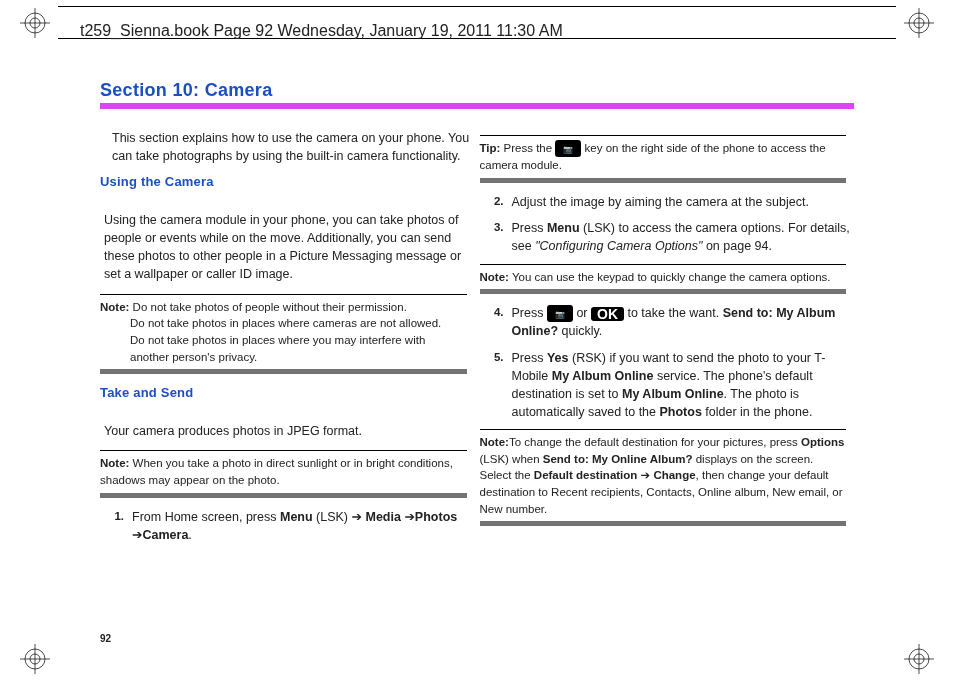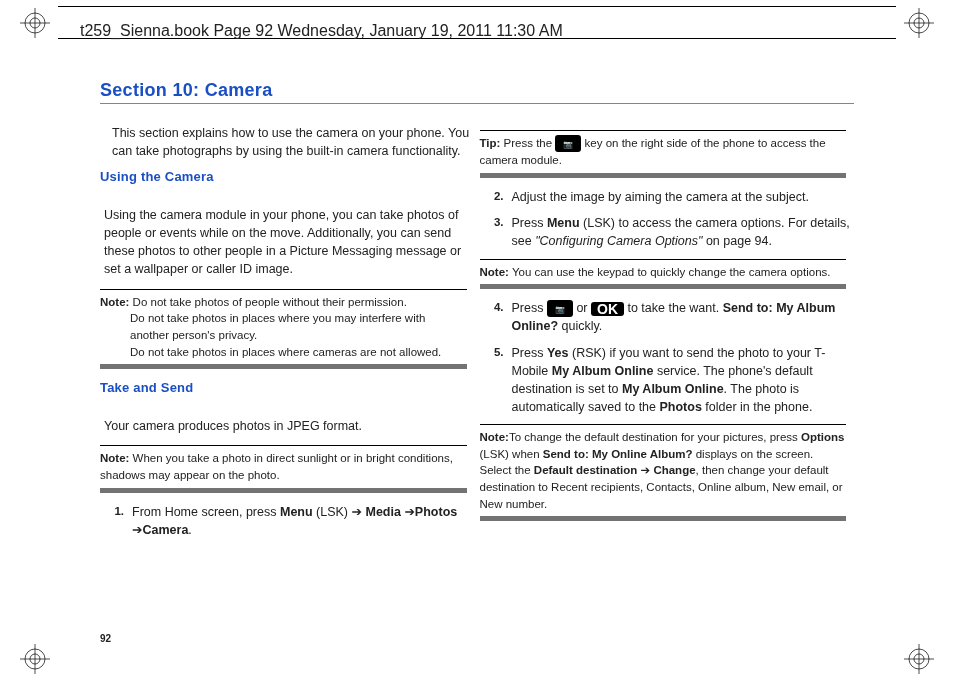--- a/index.html
+++ b/index.html
@@ -39,21 +39,21 @@
     position: absolute;
     top: 80px;
     left: 100px;
     right: 100px;
     bottom: 50px;
   }
   .section-title {
     color: #1a4fc4;
     font-weight: 900;
     font-size: 18px;
-    border-bottom: 1px solid #d946ef;
+    border-bottom: 6px solid #d946ef;
     padding-bottom: 2px;
     margin-bottom: 20px;
     letter-spacing: 0.3px;
   }
   .columns {
     display: flex;
     gap: 5px;
   }
   .col {
     flex: 1;
@@ -148,22 +148,22 @@
 
     <div class="col">
       <p class="intro">This section explains how to use the camera on your phone. You can take photographs by using the built-in camera functionality.</p>
 
       <div class="sub-head">Using the Camera</div>
       <p class="body-para">Using the camera module in your phone, you can take photos of people or events while on the move. Additionally, you can send these photos to other people in a Picture Messaging message or set a wallpaper or caller ID image.</p>
 
       <div class="rule-block">
         <span class="rule-label">Note:</span>
         <span>Do not take photos of people without their permission.</span>
+        <div class="note-lines">Do not take photos in places where cameras are not allowed.</div>
         <div class="note-lines">Do not take photos in places where you may interfere with another person's privacy.</div>
-        <div class="note-lines">Do not take photos in places where cameras are not allowed.</div>
       </div>
 
       <div class="sub-head">Take and Send</div>
       <p class="body-para">Your camera produces photos in JPEG format.</p>
 
       <div class="rule-block">
         <span class="rule-label">Note:</span>
         <span>When you take a photo in direct sunlight or in bright conditions, shadows may appear on the photo.</span>
       </div>
 

